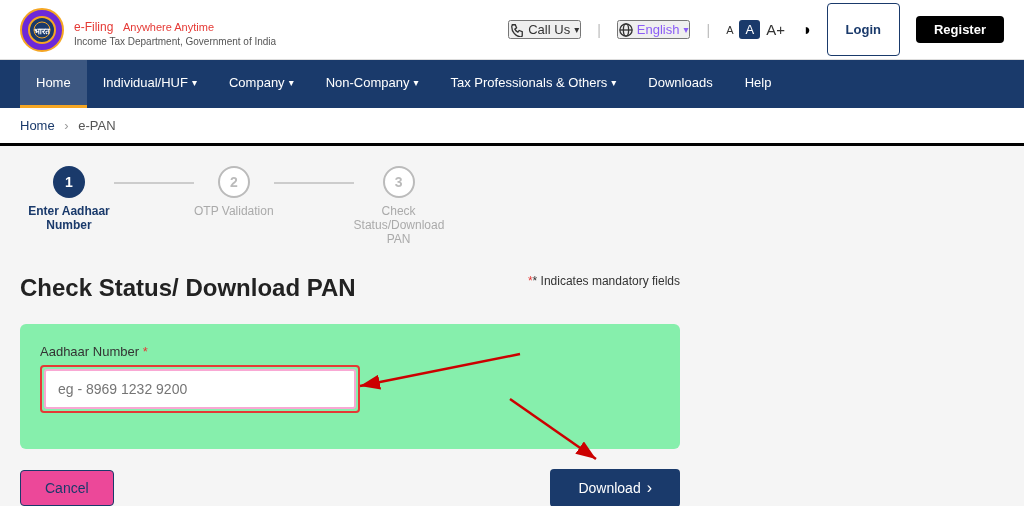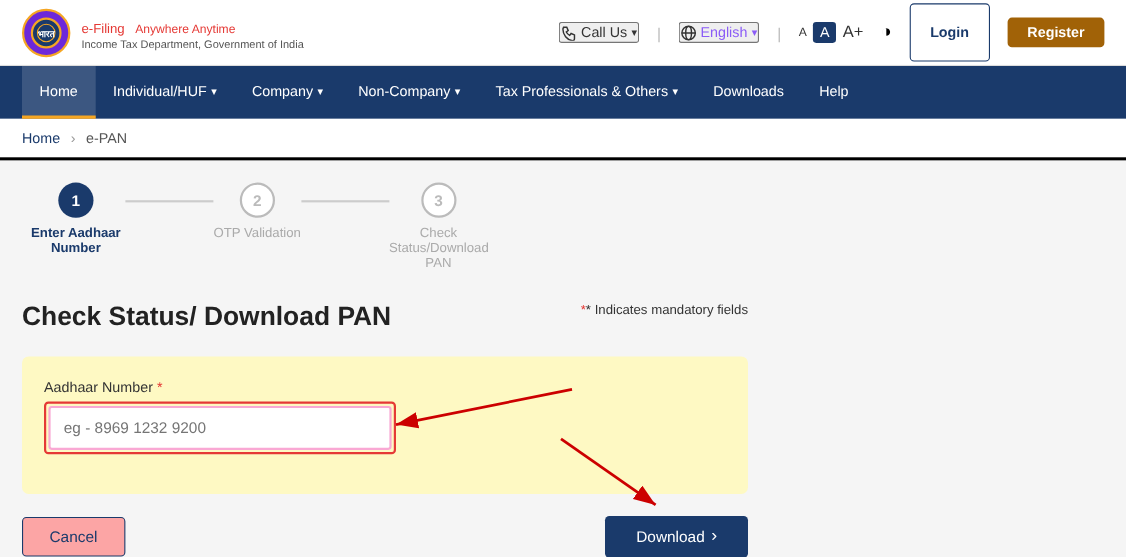--- a/index.html
+++ b/index.html
@@ -94,21 +94,21 @@
       border: 1px solid #1a3a6b;
       color: #1a3a6b;
       background: white;
       padding: 18px 18px;
       border-radius: 4px;
       cursor: pointer;
       font-size: 13px;
       font-weight: bold;
     }
     .register-btn {
-      background: #a16207;
+      background: #000000;
       color: white;
       border: none;
       padding: 6px 18px;
       border-radius: 4px;
       cursor: pointer;
       font-size: 13px;
       font-weight: bold;
     }
 
     
@@ -212,21 +212,21 @@
       margin-bottom: 10px;
     }
     .mandatory-note {
       font-size: 12px;
       color: #e53935;
       text-align: right;
       margin-bottom: 10px;
     }
     .mandatory-note span { color: #333; }
     .form-card {
-      background: #fef9c3;
+      background: #86efac;
       border-radius: 6px;
       padding: 20px;
       max-width: 660px;
       position: relative;
     }
     .form-group {
       margin-bottom: 16px;
       max-width: 320px;
     }
     .form-label {
@@ -255,21 +255,21 @@
     .form-actions {
       display: flex;
       justify-content: space-between;
       align-items: center;
       max-width: 660px;
       margin-top: 20px;
     }
     .cancel-btn {
       border: 1px solid #1a3a6b;
       color: #1a3a6b;
-      background: #fca5a5;
+      background: #ec4899;
       padding: 9px 24px;
       border-radius: 4px;
       cursor: pointer;
       font-size: 14px;
     }
     .continue-btn {
       background: #1a3a6b;
       color: white;
       border: none;
       padding: 10px 28px;

